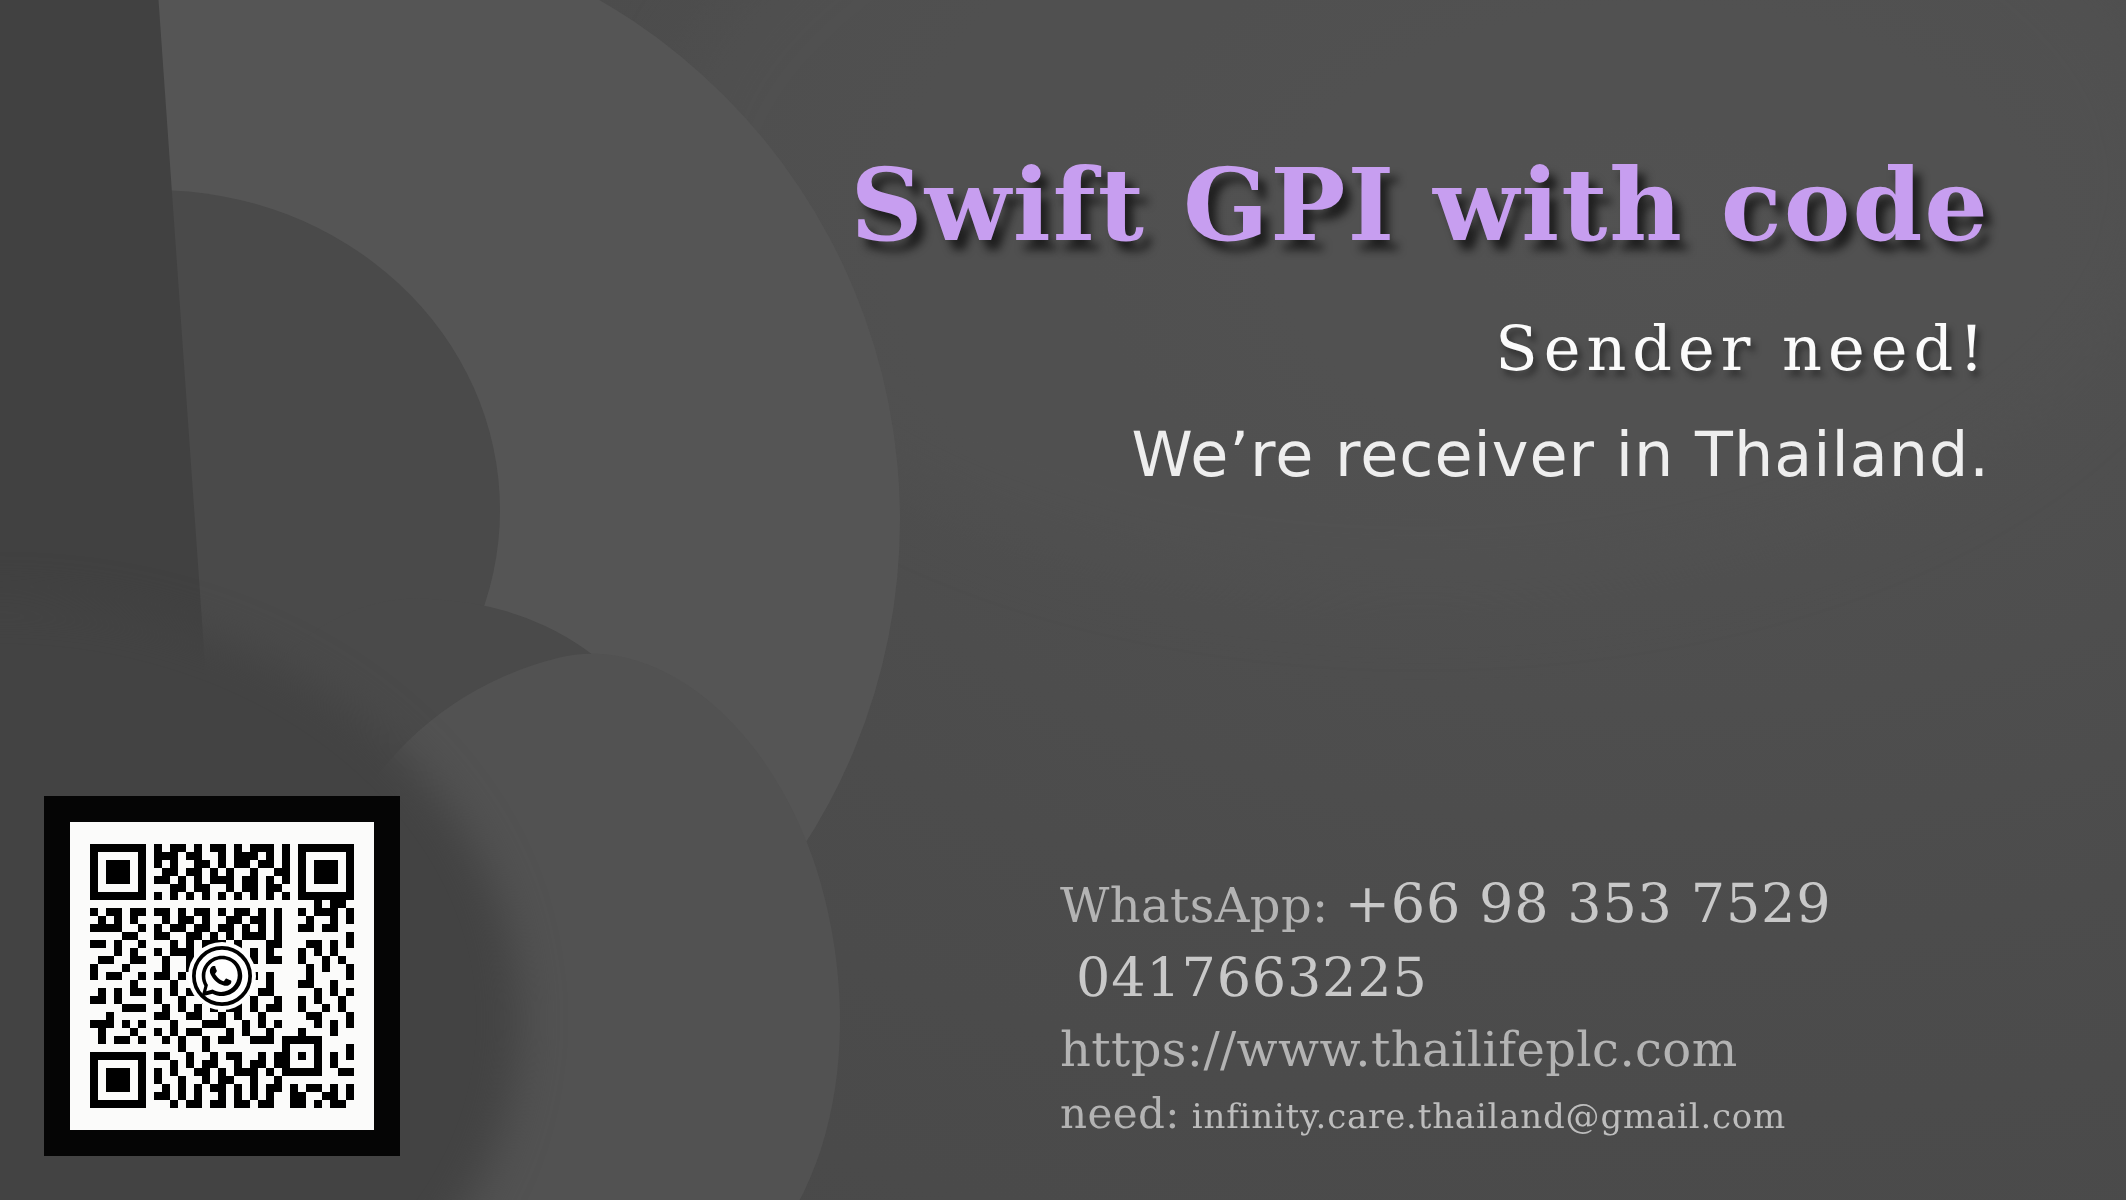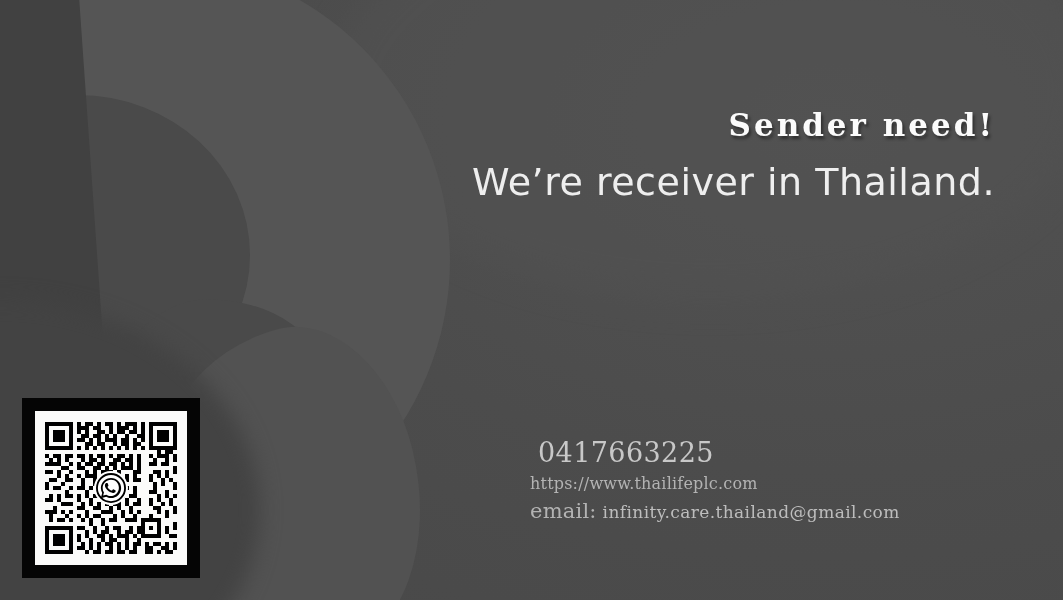--- a/index.html
+++ b/index.html
@@ -112,33 +112,33 @@
     font-size: 50px;
     line-height: 1.0;
     letter-spacing: 1px;
     color: #c79ef0;
     text-shadow: 4px 5px 4px rgba(15,15,15,.75);
     white-space: nowrap;
   }
   .title-sub {
     margin: 32px 0 0 0;
     font-family: "DejaVu Serif", serif;
-    font-weight: bold;
+    font-weight: normal;
     font-size: 31px;
     line-height: 1.0;
     letter-spacing: 3px;
     color: #fbfbfb;
     text-shadow: 2px 3px 3px rgba(20,20,20,.55);
     white-space: nowrap;
   }
   .title-note {
     margin: 22px 0 0 0;
     font-family: "DejaVu Sans", sans-serif;
     font-weight: 400;
-    font-size: 38px;
+    font-size: 31px;
     line-height: 1.0;
     letter-spacing: .5px;
     color: #eeeeee;
     white-space: nowrap;
   }
 
   
   .contact {
     position: absolute;
     left: 530px;
@@ -159,21 +159,21 @@
     letter-spacing: .2px;
   }
   .c-value {
     font-size: 27px;
     color: #c8c8c8;
     margin-left: 8px;
     letter-spacing: .4px;
   }
   .row-url .c-label,
   .row-url .c-value {
-    font-size: 16px;
+    font-size: 24px;
     margin-left: 0;
     color: #b3b3b3;
   }
   .row-email .c-label { font-size: 21px; }
   .row-email .c-value { font-size: 17px; margin-left: 6px; color: #bdbdbd; }
 
   
   .qr-frame {
     position: absolute;
     left: 22px;
@@ -222,37 +222,42 @@
   <div class="bg-base"></div>
   <div class="wm wm-soft-top"></div>
   <div class="wm wm-disc"></div>
   <div class="wm wm-counter"></div>
   <div class="wm wm-leg"></div>
   <div class="wm wm-leg2"></div>
   <div class="wm wm-stem"></div>
   <div class="wm wm-dark-corner"></div>
 
   <div class="headings">
+    <h1 class="title-main">Swift GPI with code</h1>
     <h2 class="title-sub">Sender need!</h2>
     <p class="title-note">We’re receiver in Thailand.</p>
   </div>
 
   <div class="contact">
 
+    <div class="contact-row row-whatsapp">
+      <span class="c-label">WhatsApp:</span>
+      <span class="c-value">+66 98 353 7529</span>
+    </div>
 
     <div class="contact-row row-mobile">
       <span class="c-value">0417663225</span>
     </div>
 
     <div class="contact-row row-url">
       <span class="c-label">https://www.thailifeplc.com</span>
     </div>
 
     <div class="contact-row row-email">
-      <span class="c-label">email:</span>
+      <span class="c-label">need:</span>
       <span class="c-value">infinity.care.thailand@gmail.com</span>
     </div>
 
   </div>
 
   <div class="qr-frame">
     <div class="qr-paper">
       <div class="qr-canvas">
         <svg width="132" height="132" viewBox="0 0 33 33" shape-rendering="crispEdges">
           <rect width="33" height="33" fill="#fbfbfa"></rect>

